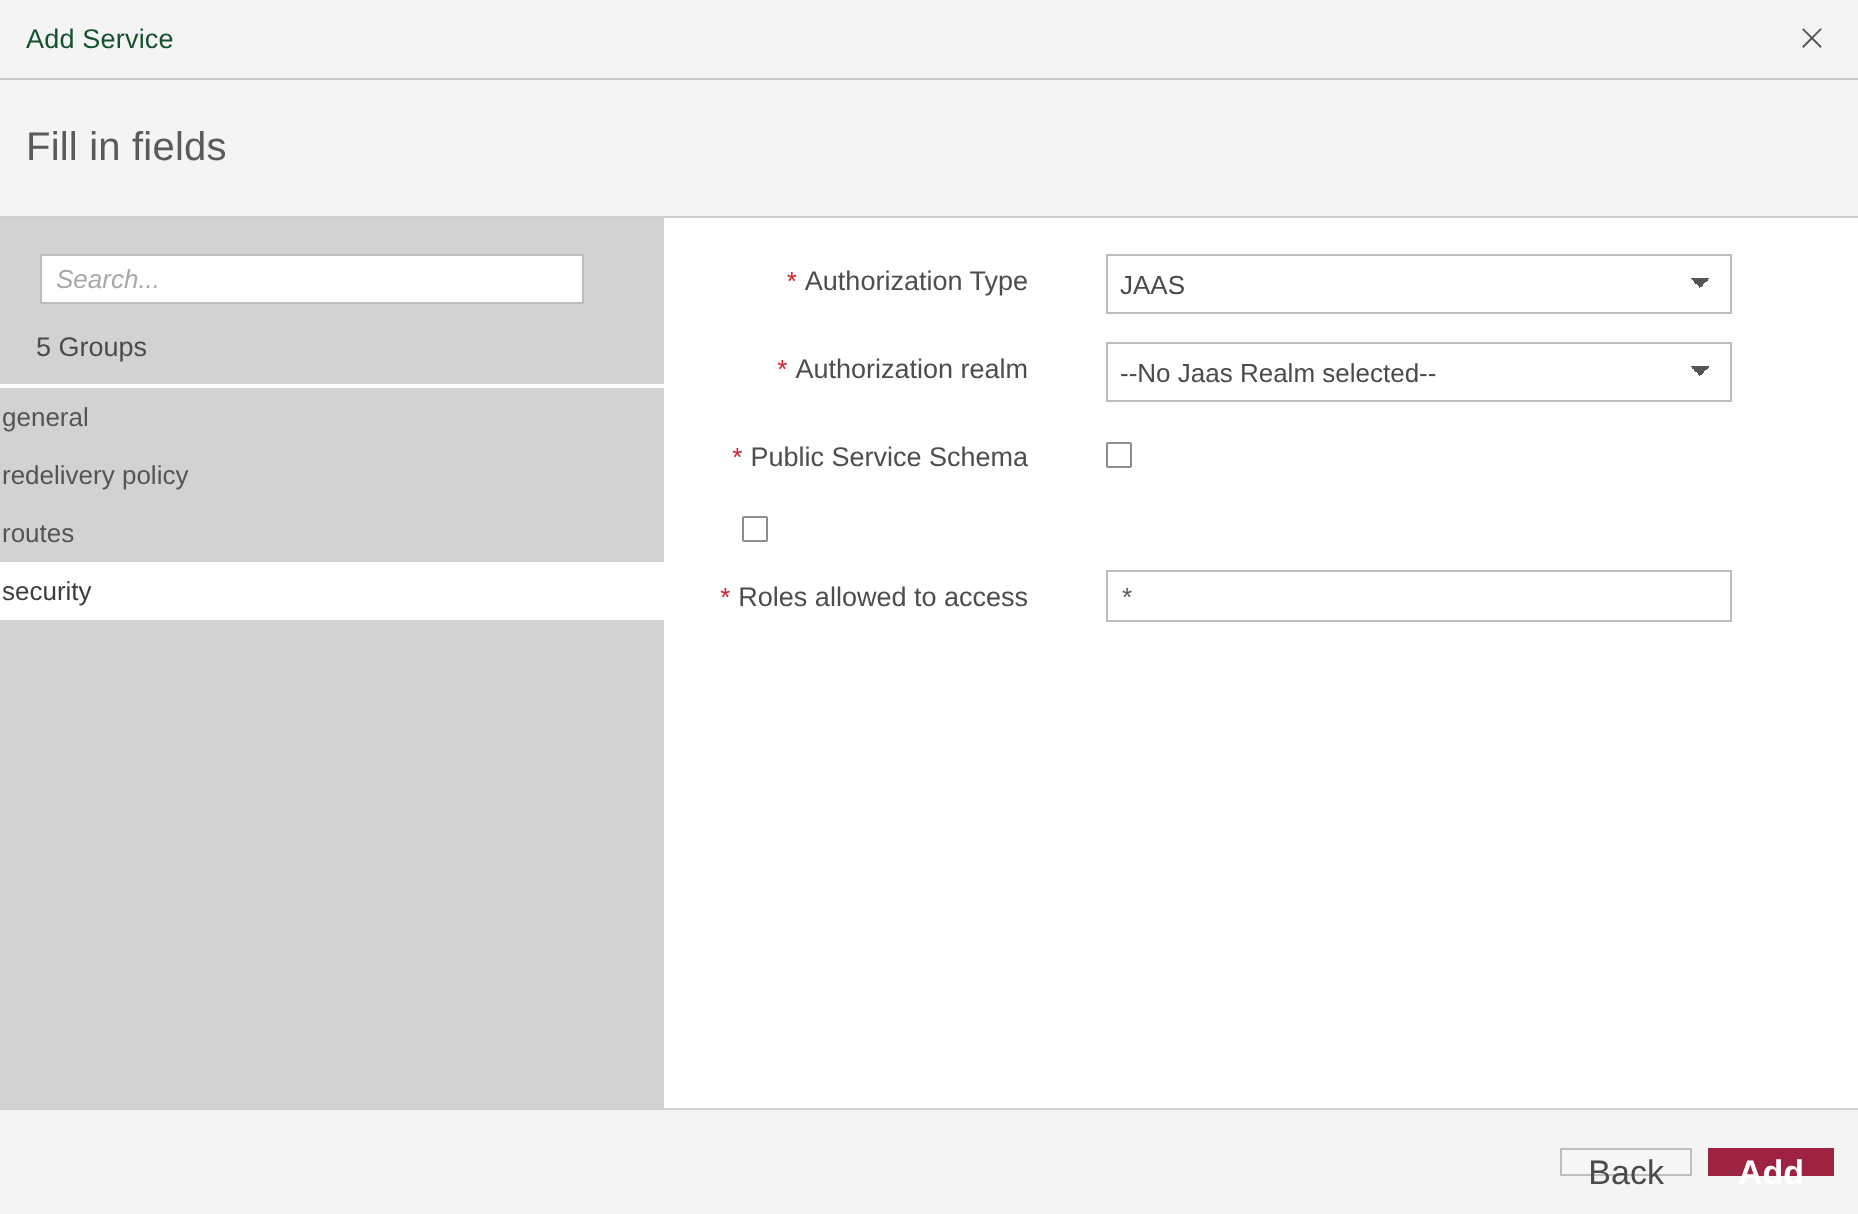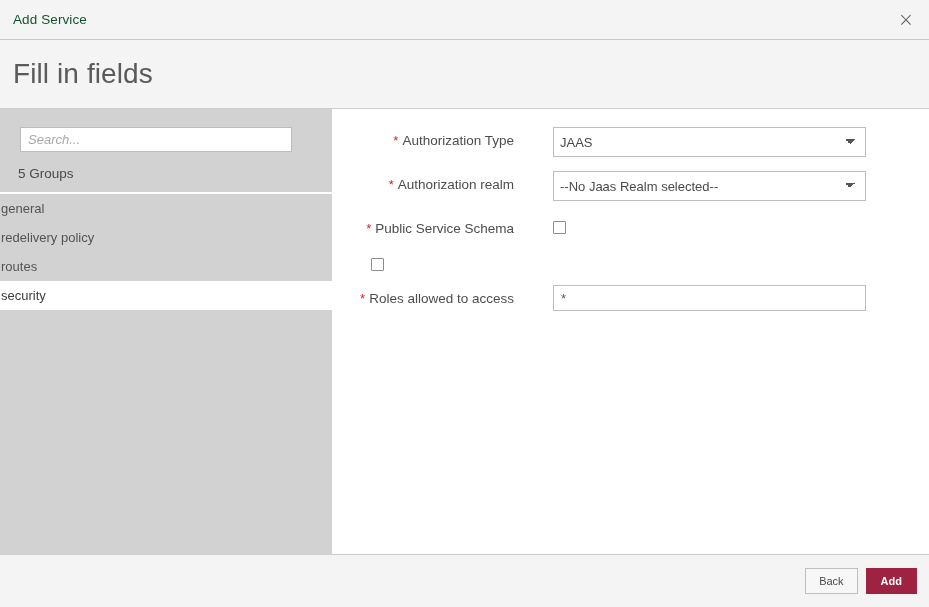--- a/index.html
+++ b/index.html
@@ -65,21 +65,21 @@
   .heading-band {
     height: 69px;
     min-height: 69px;
     background: #f4f4f4;
     border-bottom: 1px solid #cfcfcf;
     display: flex;
     align-items: center;
     box-sizing: border-box;
   }
   .page-title {
-    font-size: 28px;
+    font-size: 20px;
     font-weight: 400;
     color: #5a5a5a;
     padding-left: 13px;
     letter-spacing: 0.1px;
   }
 
   
   .body {
     flex: 1;
     display: flex;
@@ -232,24 +232,24 @@
     background: #f4f4f4;
     border-top: 1px solid #cfcfcf;
     display: flex;
     align-items: center;
     justify-content: flex-end;
     padding-right: 12px;
     box-sizing: border-box;
   }
   .btn {
     font-family: "Liberation Sans", sans-serif;
-    font-size: 11px;
+    font-size: 17px;
     cursor: pointer;
     box-sizing: border-box;
-    height: 26px;
+    height: 14px;
     line-height: 24px;
     padding: 0 13px;
     outline: none;
   }
   .btn-back {
     background: #f7f7f7;
     border: 1px solid #bfbfbf;
     color: #4a4a4a;
     margin-right: 8px;
   }

